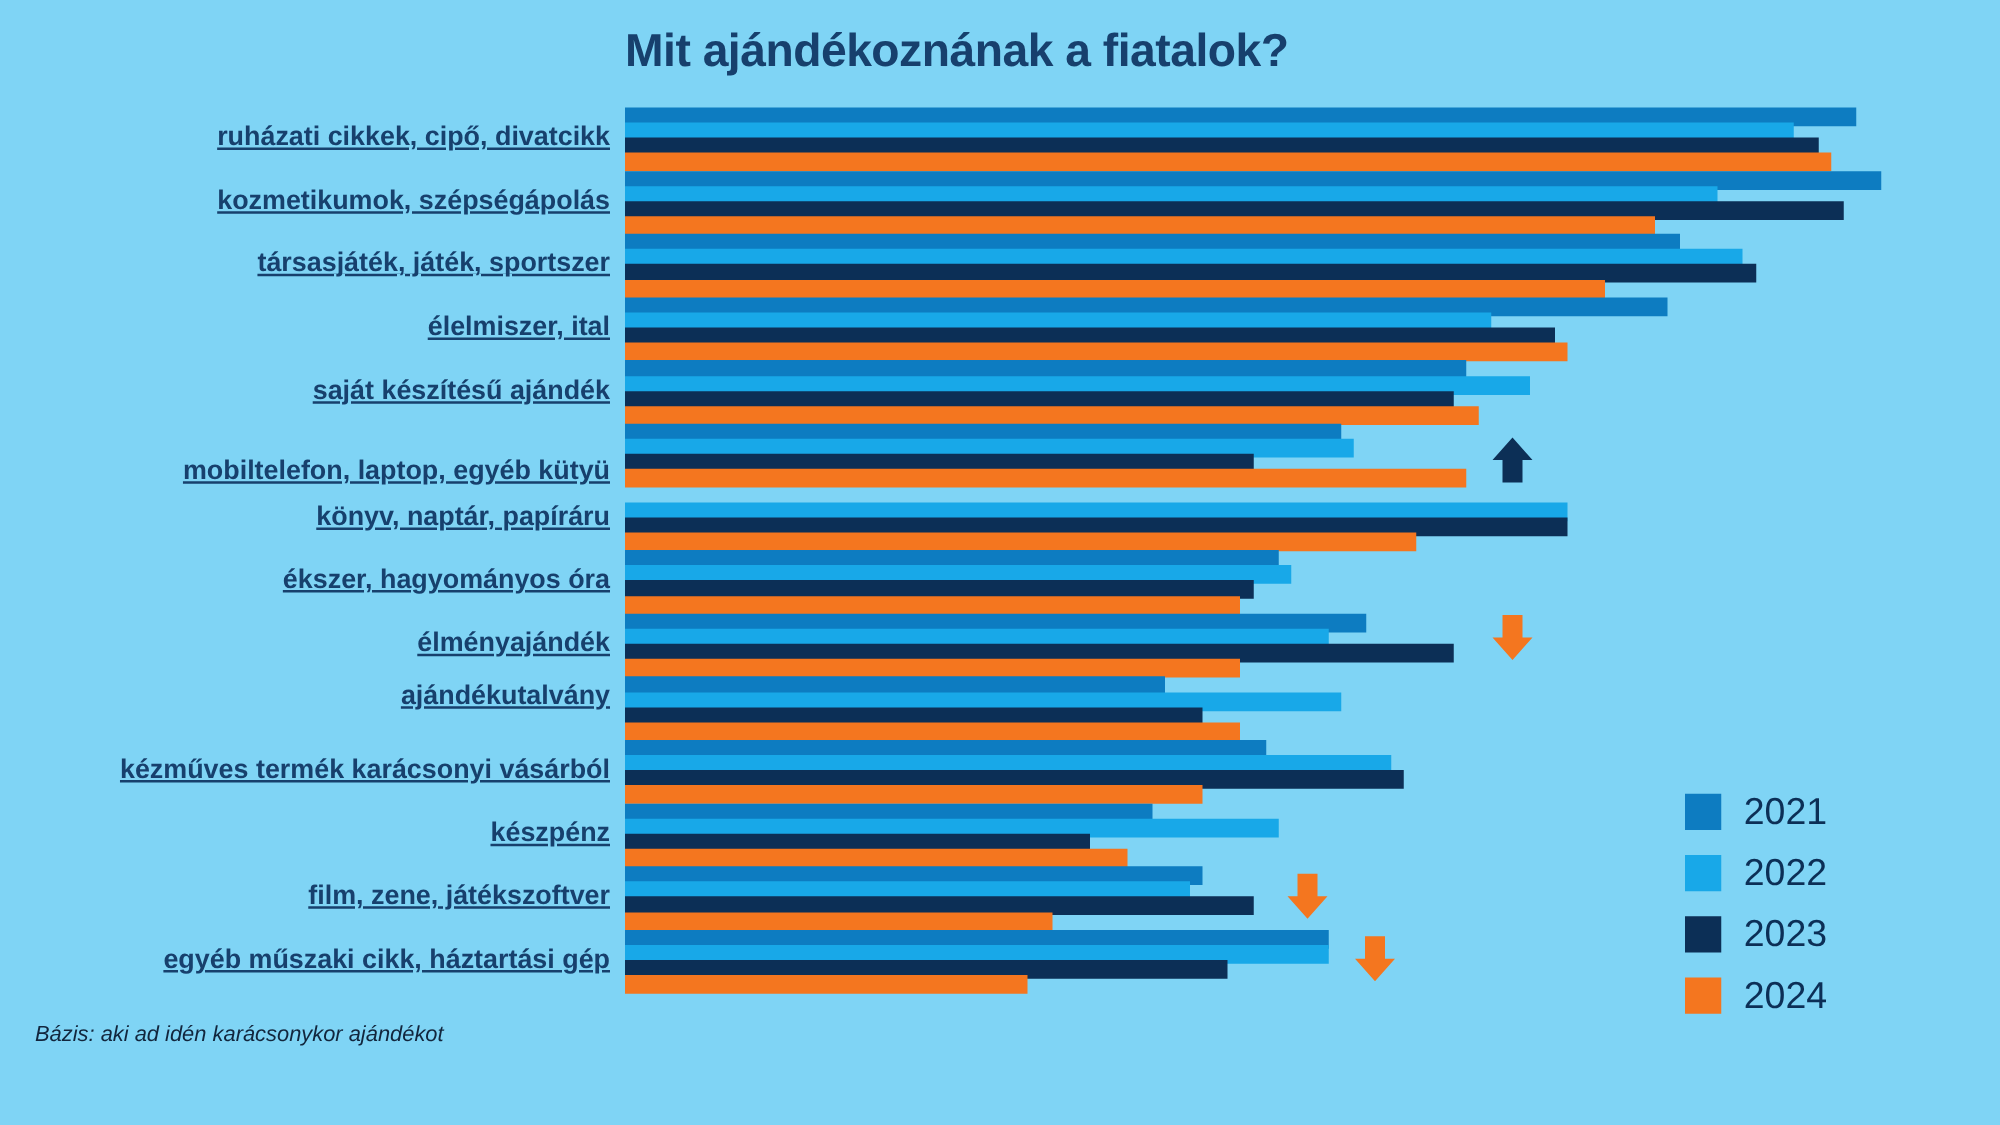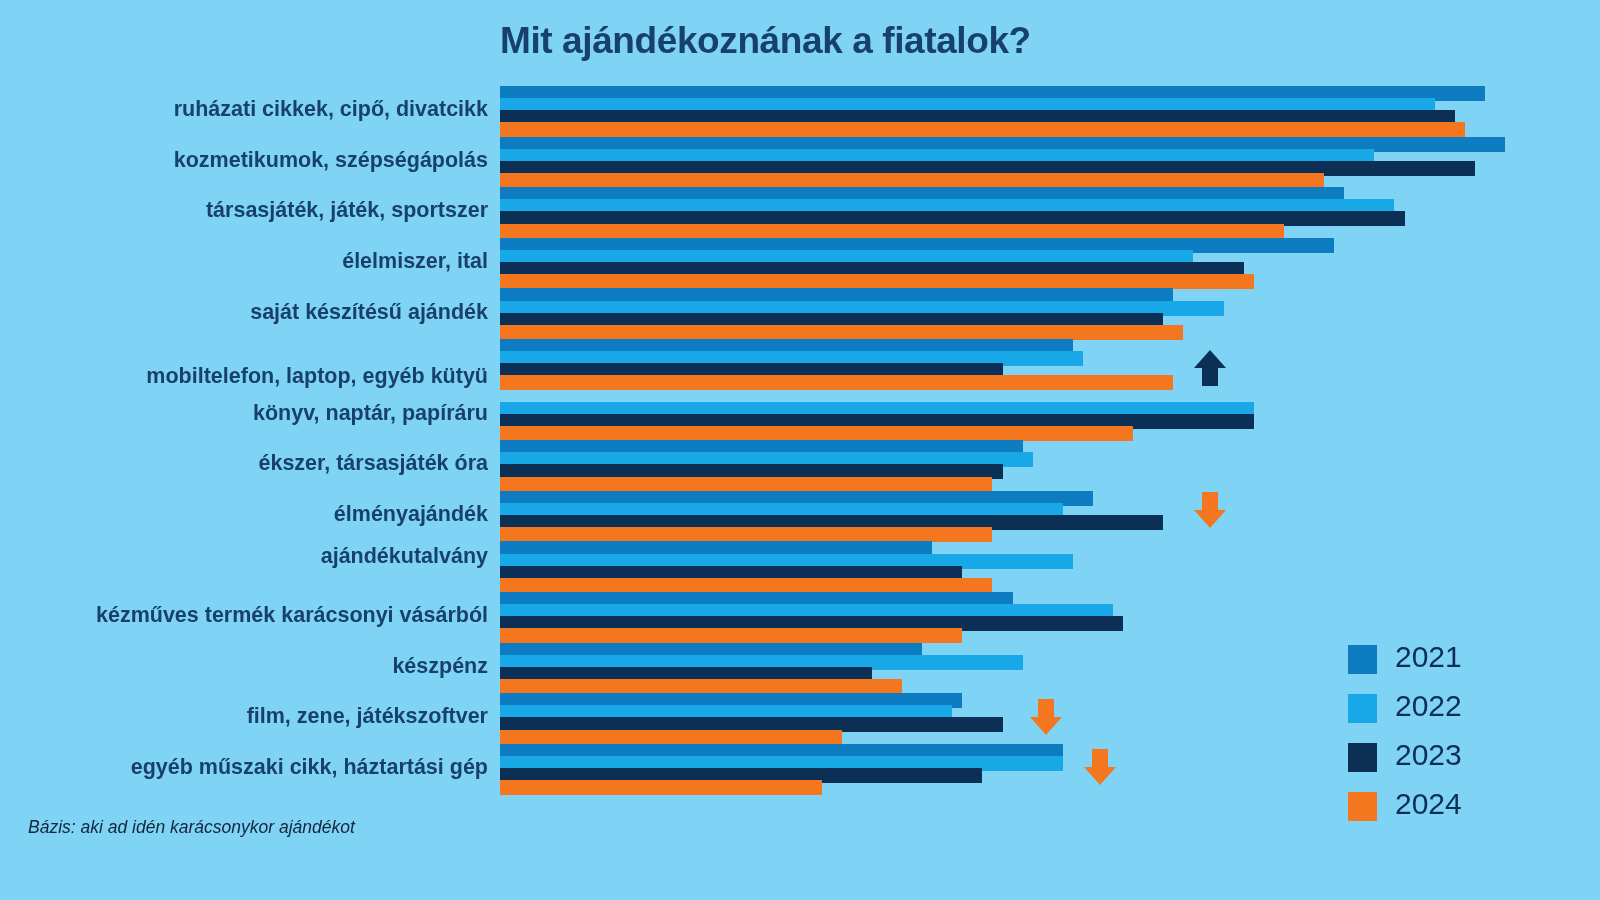--- a/index.html
+++ b/index.html
@@ -32,39 +32,40 @@
   }
   .cat-label {
     position: absolute;
     right: 1112px; 
     text-align: right;
     font-size: 21.5px;
     font-weight: bold;
     color: #17406d;
     white-space: nowrap;
     line-height: 1;
+    text-decoration: underline;
   }
   .bar {
     position: absolute;
     left: 500px;
     height: 15px;
   }
   .bar.y2021 { background: #0d7cc1; }
   .bar.y2022 { background: #18a8e8; }
   .bar.y2023 { background: #0c2f56; }
   .bar.y2024 { background: #f4761f; }
 
   .legend {
     position: absolute;
     left: 1348px;
     top: 625px;
   }
   .legend-row {
     display: flex;
-    align-items: flex-end;
+    align-items: center;
     height: 49px;
   }
   .legend-swatch {
     width: 29px;
     height: 29px;
     margin-right: 18px;
   }
   .legend-label {
     font-size: 30px;
     color: #0c2f56;
@@ -90,21 +91,21 @@
   <div id="chart-title">Mit ajándékoznának a fiatalok?</div>
 
   <div id="labels-layer">
       <div class="cat-label" style="top: 99.2px;">ruházati cikkek, cipő, divatcikk</div>
       <div class="cat-label" style="top: 149.8px;">kozmetikumok, szépségápolás</div>
       <div class="cat-label" style="top: 200.4px; margin-left: 20px;">társasjáték, játék, sportszer</div>
       <div class="cat-label" style="top: 251px;">élelmiszer, ital</div>
       <div class="cat-label" style="top: 301.6px;">saját készítésű ajándék</div>
       <div class="cat-label" style="top: 366px;">mobiltelefon, laptop, egyéb kütyü</div>
       <div class="cat-label" style="top: 402.8px;">könyv, naptár, papíráru</div>
-      <div class="cat-label" style="top: 453.4px;">ékszer, társasjáték óra</div>
+      <div class="cat-label" style="top: 453.4px;">ékszer, hagyományos óra</div>
       <div class="cat-label" style="top: 504px;">élményajándék</div>
       <div class="cat-label" style="top: 546px;">ajándékutalvány</div>
       <div class="cat-label" style="top: 605.2px;">kézműves termék karácsonyi vásárból</div>
       <div class="cat-label" style="top: 655.8px; text-align: right;">készpénz</div>
       <div class="cat-label" style="top: 706.4px;">film, zene, játékszoftver</div>
       <div class="cat-label" style="top: 757px;">egyéb műszaki cikk, háztartási gép</div>
     </div>
   <div id="bars-layer">
       <div class="bar y2021" style="top: 86px; width: 984.9px; height: 15px; background: rgb(13, 124, 193);"></div>
       <div class="bar y2022" style="top: 98.1px; width: 934.65px; height: 15px; background: rgb(24, 168, 232);"></div>

